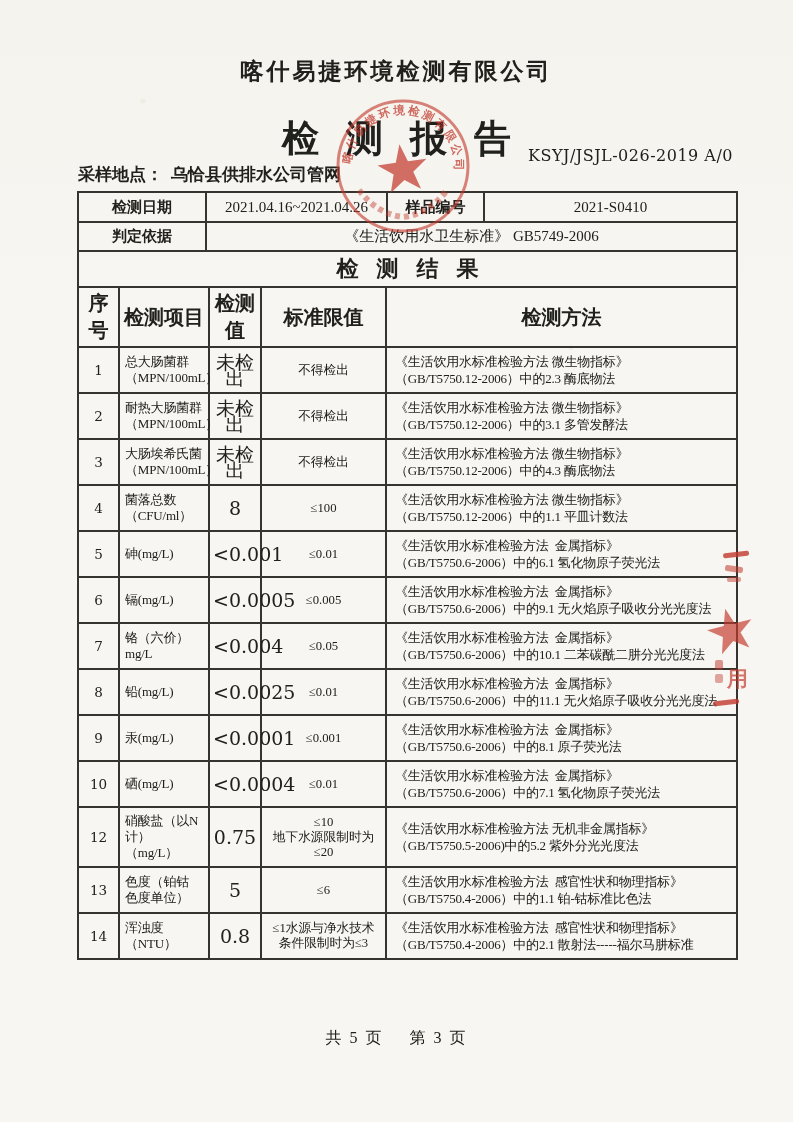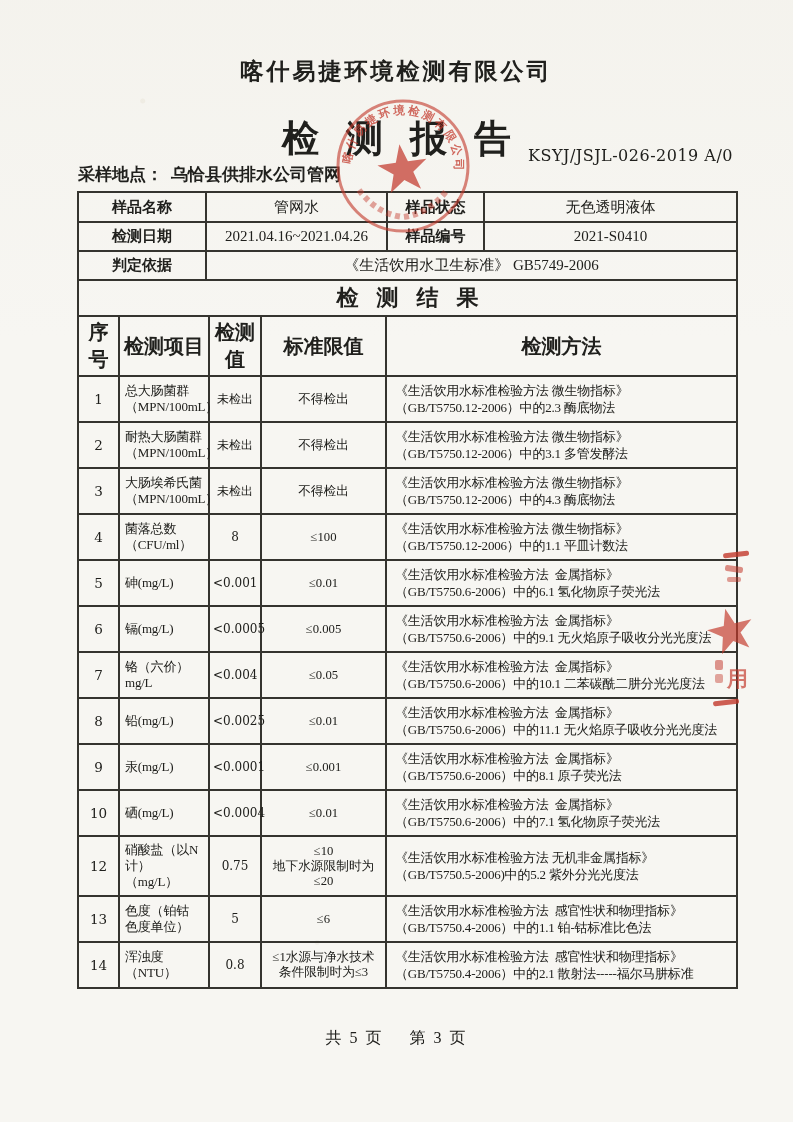--- a/index.html
+++ b/index.html
@@ -67,21 +67,21 @@
     font-size:13.5px; text-align:center; padding:5px 3px;
     white-space:pre-wrap; line-height:16px;
   }
   .results-table tr th:first-child, .results-table tr td:first-child { border-left:none; }
   .results-table tr th:last-child, .results-table tr td:last-child { border-right:none; }
   .results-table tbody tr:last-child td { border-bottom:none; }
   td.c-item { text-align:left; padding-left:5px; font-size:13px; letter-spacing:-.2px;border-radius:7px; }
   td.c-limit { font-size:12.7px; line-height:15px; }
   td.c-method { text-align:left; padding-left:8px; font-size:13px; line-height:17px; letter-spacing:-.2px; }
   td.c-no { font-size:13.5px; font-family:"DejaVu Serif",serif; }
-  td.c-value { font-family:"DejaVu Serif","Liberation Serif",serif; font-size:12px; }
+  td.c-value { font-family:"DejaVu Serif","Liberation Serif",serif; font-size:19px; }
 
   .page-footer {
     position:absolute; top:1028px; left:0; width:100%;
     text-align:center; font-size:16px; letter-spacing:2px;
   }
   .page-footer .sep { display:inline-block; width:26px; }
 
   .seal-main { position:absolute; top:94px; left:331px; width:144px; height:146px; pointer-events:none; }
   .seal-side { position:absolute; top:540px; left:703px; width:62px; height:180px; pointer-events:none; }
 </style>
@@ -100,26 +100,20 @@
 <div class="outer-box">
 
   <table class="info-table">
     <colgroup>
         <col style="width:127px">
         <col style="width:181px">
         <col style="width:97px">
         <col>
       </colgroup>
     <tbody>
-        <tr>
-      <td class="lbl">样品名称</td>
-      <td>管网水</td>
-      <td class="lbl">样品状态</td>
-      <td>无色透明液体</td>
-    </tr>
     <tr>
       <td class="lbl">检测日期</td>
       <td>2021.04.16~2021.04.26</td>
       <td class="lbl">样品编号</td>
       <td>2021-S0410</td>
     </tr>
     <tr>
       <td class="lbl">判定依据</td>
       <td colspan="3">《生活饮用水卫生标准》 GB5749-2006</td>
     </tr>

